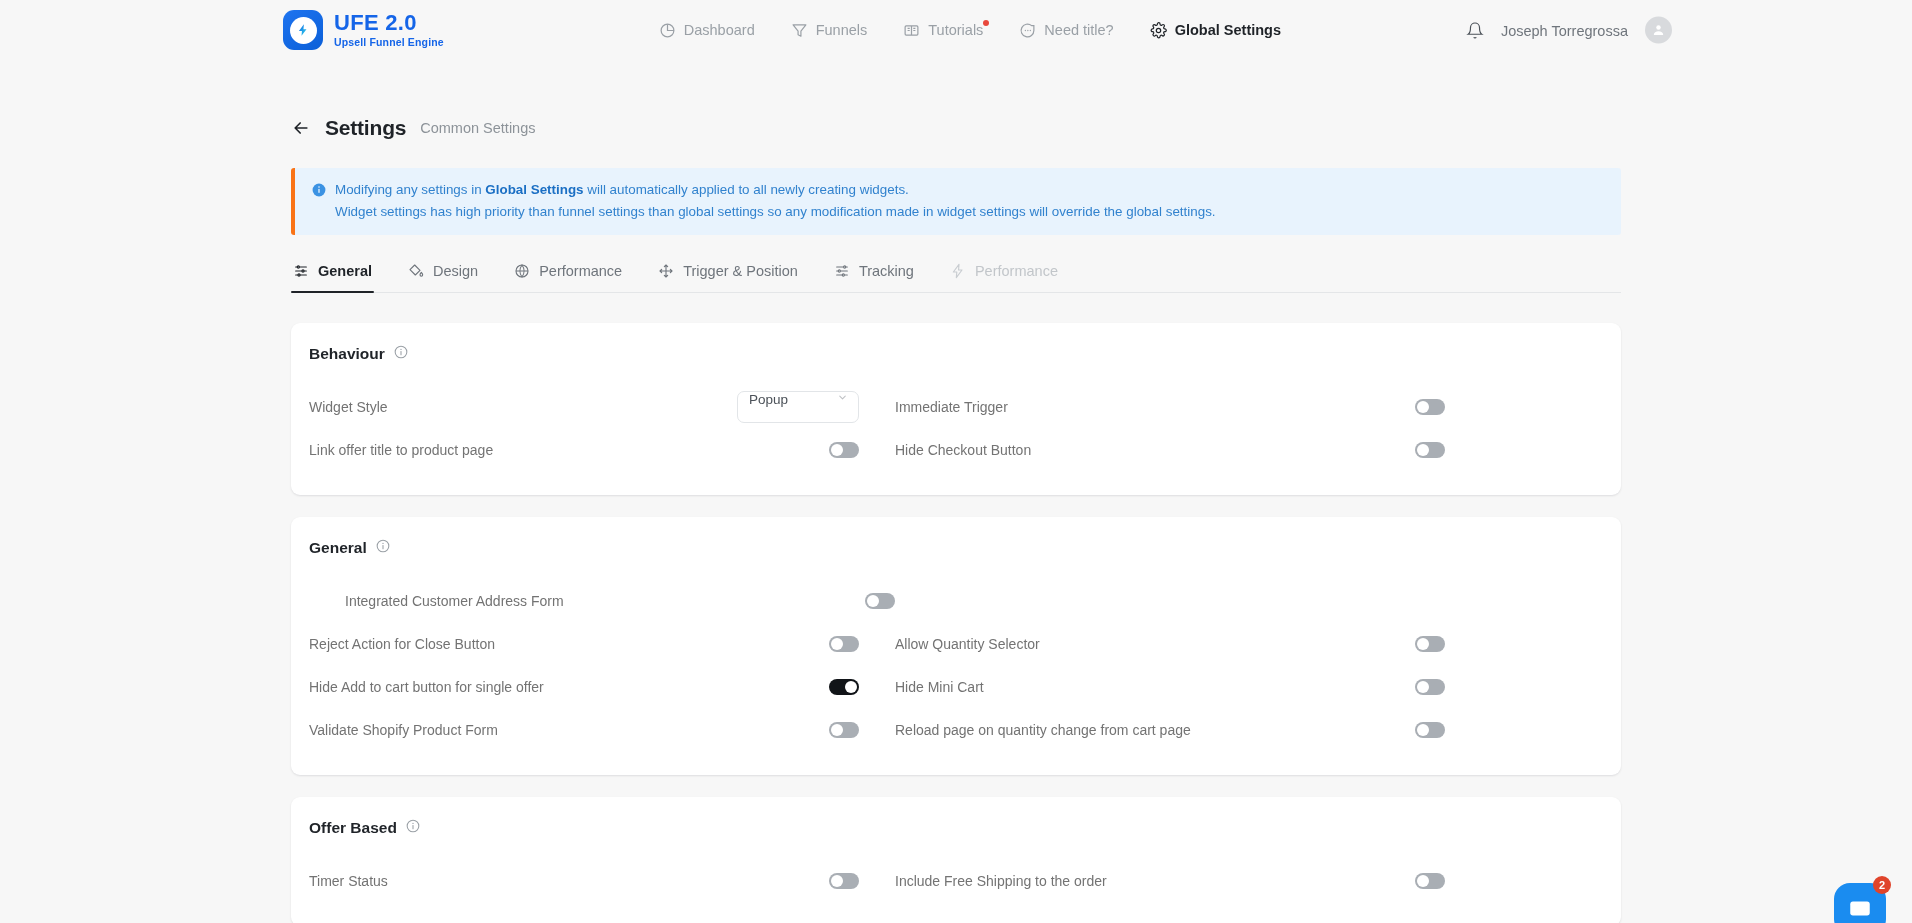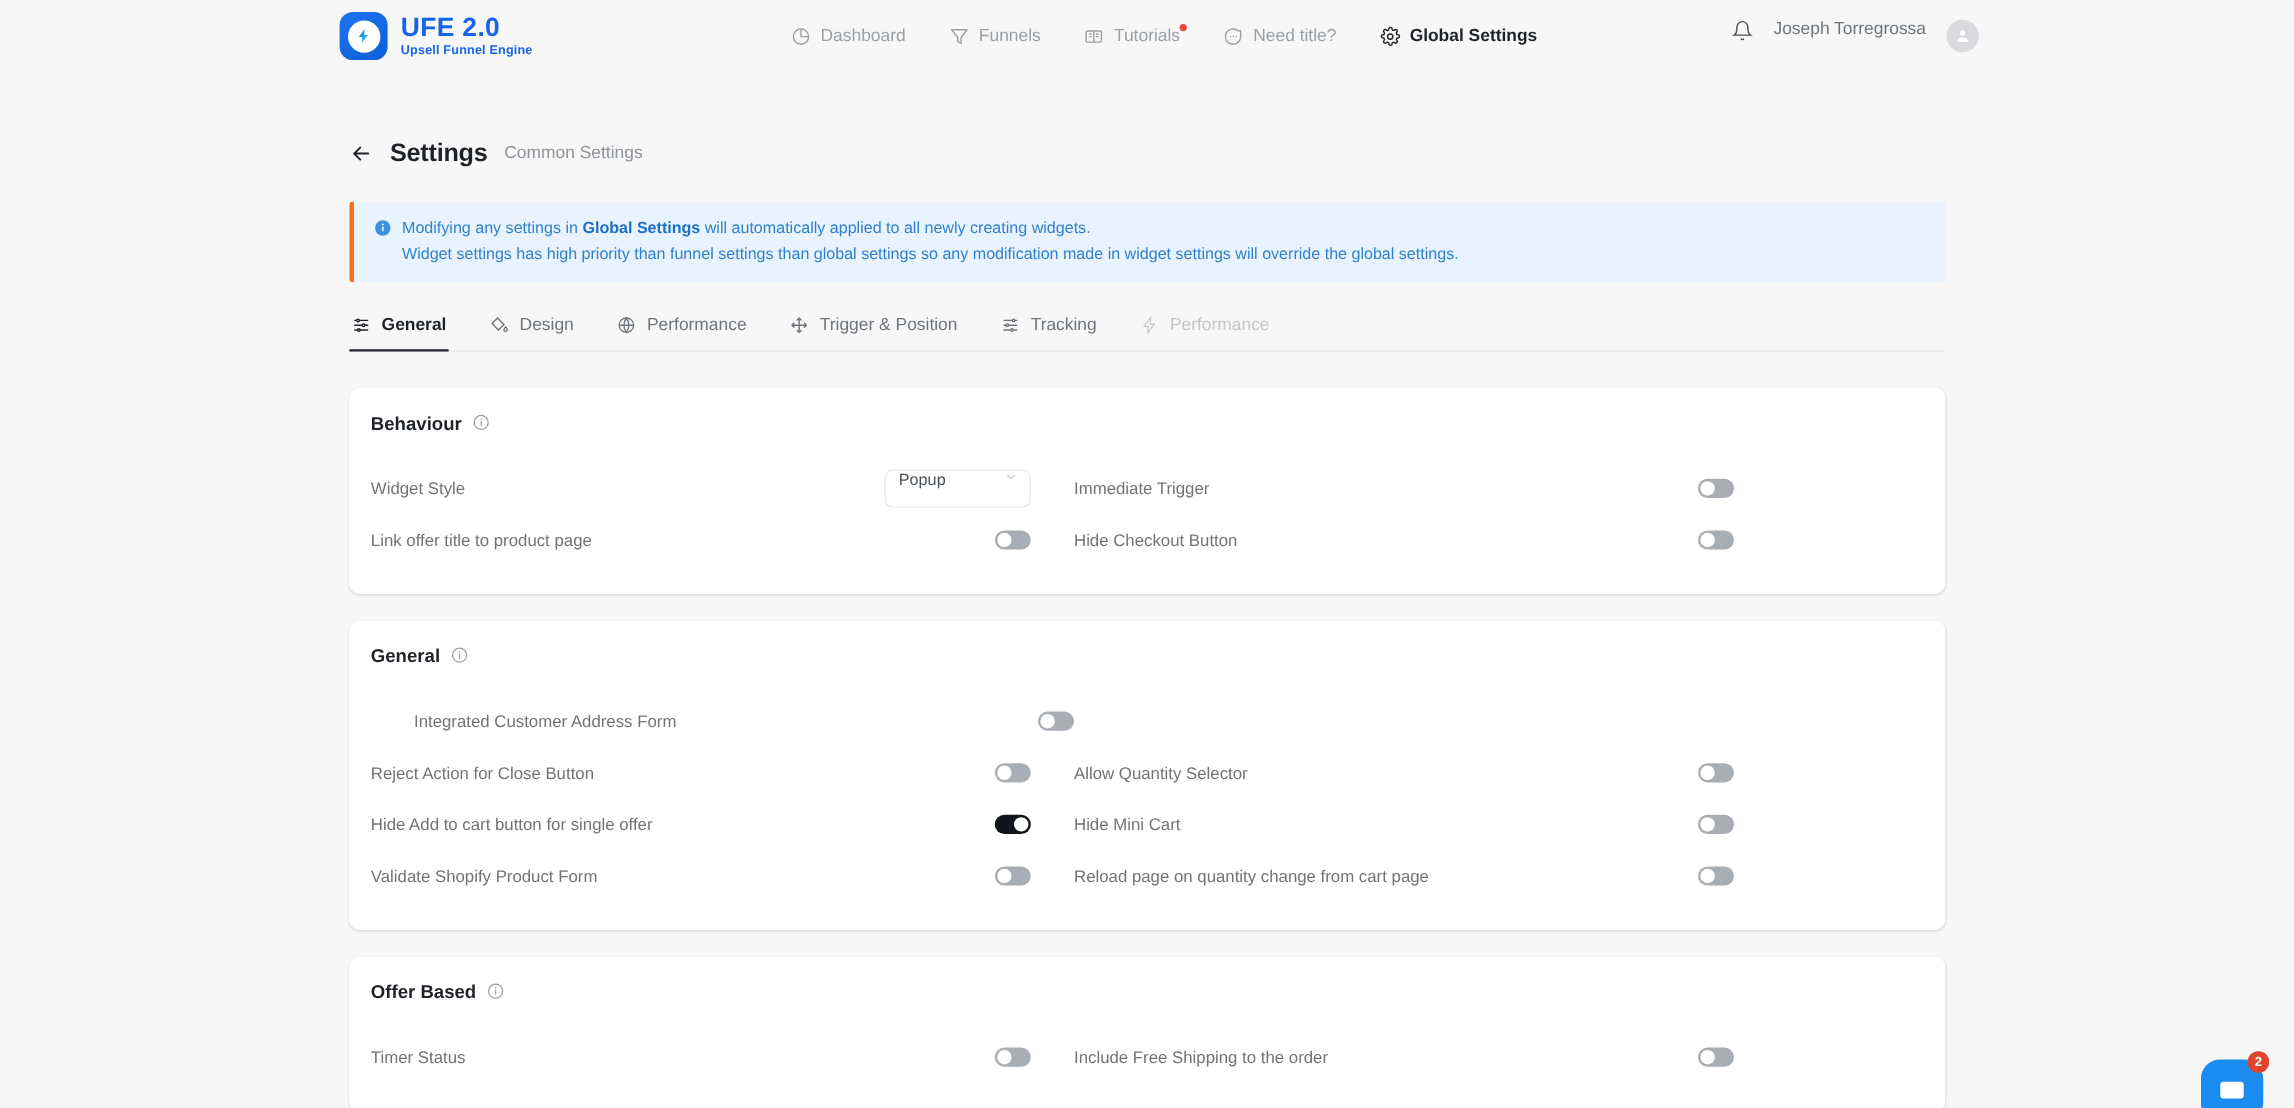--- a/index.html
+++ b/index.html
@@ -47,22 +47,22 @@
     position: relative; white-space: nowrap;
   }
   .nav-item.active { color: #1f2328; font-weight: 600; }
   .nav-item .ni { width: 17px; height: 17px; display: block; }
   .nav-badge {
     position: absolute; top: -2px; right: -6px;
     width: 6px; height: 6px; border-radius: 50%; background: #e8483c;
   }
 
   .user-zone {
-    display: flex; align-items: flex-start; gap: 17px;
-    position: absolute; right: 263px; top: 50%; transform: translateY(-50%);
+    display: flex; align-items: center; gap: 17px;
+    position: absolute; right: 240px; top: 50%; transform: translateY(-50%);
   }
   .user-name { font-size: 14.5px; color: #6f757c; white-space: nowrap; }
   .avatar {
     width: 27px; height: 27px; border-radius: 50%;
     background: #d8dadd; display: flex; align-items: center; justify-content: center;
   }
 
   
   .page { width: 1330px; margin: 0 auto; padding-top: 56px; }
 

